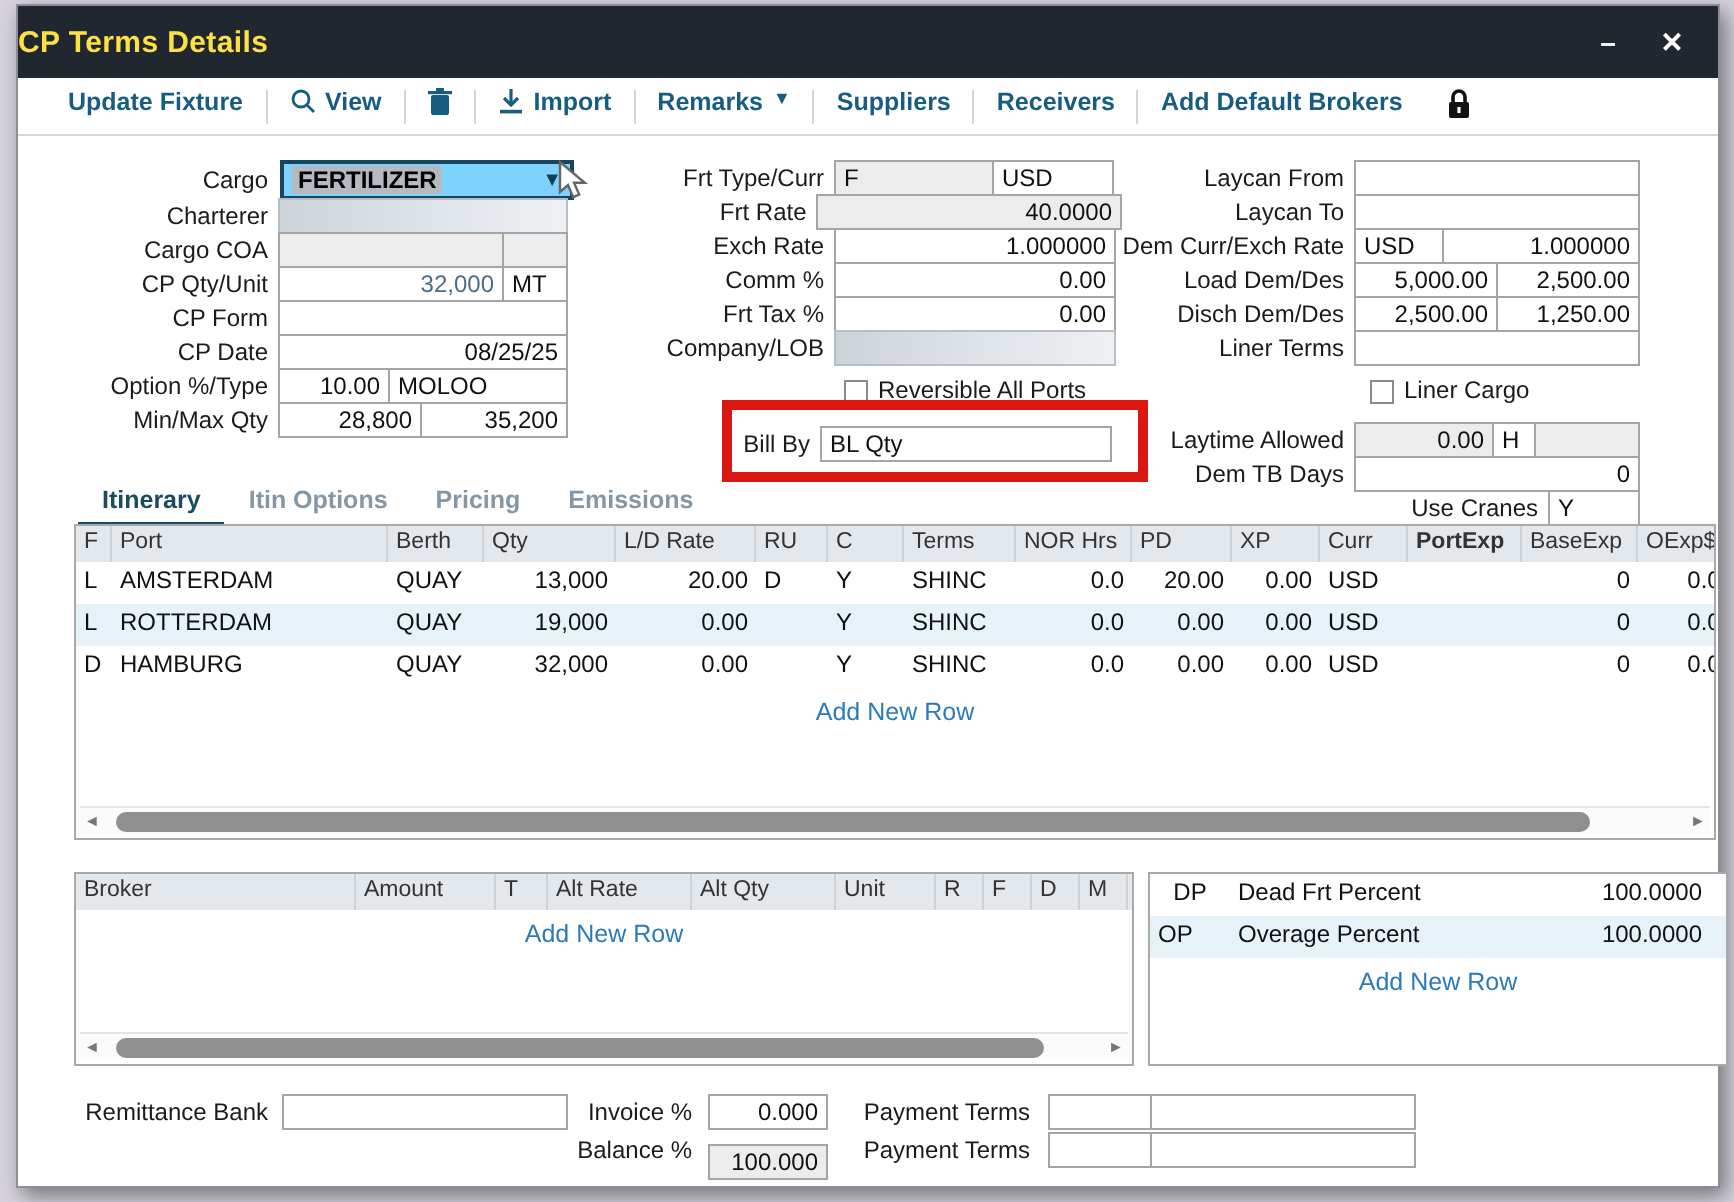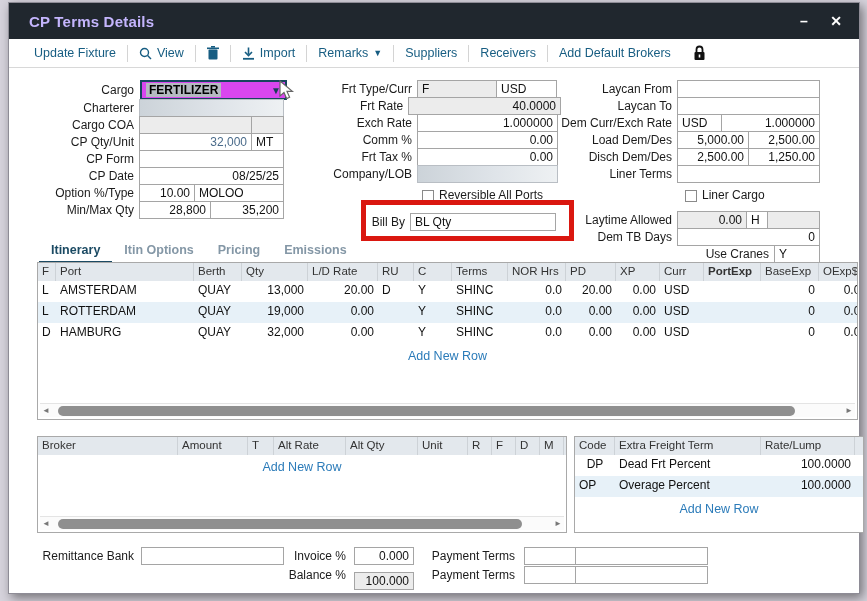--- a/index.html
+++ b/index.html
@@ -3,30 +3,30 @@
 <meta charset="utf-8">
 <style>
   * { margin:0; padding:0; box-sizing:border-box; }
   html,body { width:867px; height:601px; overflow:hidden;
     font-family:"Liberation Sans", sans-serif; background:#d6d3dc; }
   #dialog { position:absolute; left:8px; top:2px; width:852px; height:592px;
     background:#fff; border:1px solid #8e8c96; box-shadow:3px 4px 10px rgba(0,0,0,.45); }
   
   #titlebar { position:absolute; left:0; top:0; right:0; height:36px; background:#20272e;
     display:flex; align-items:center; }
-  #titlebar .t { color:#c4b5fd; font-size:15px; font-weight:bold; padding-left:20px; letter-spacing:.2px; }
+  #titlebar .t { color:#fde047; font-size:15px; font-weight:bold; letter-spacing:.2px; }
   .winbtn { position:absolute; top:0; width:30px; height:36px; color:#fff; display:flex;
     align-items:center; justify-content:center; font-size:14px; font-weight:bold; cursor:pointer; }
   #btn-min { right:40px; }
   #btn-close { right:8px; }
   
   #toolbar { position:absolute; left:0; top:36px; right:0; height:29px; background:#fff;
     border-bottom:1px solid #d8d8d8; display:flex; align-items:center; padding-left:14px; }
-  .tbitem { color:#175d82; font-size:12.5px; font-weight:normal; padding:0 11px; height:18px;
-    display:flex; align-items:center; gap:5px; cursor:pointer; white-space:nowrap; }
+  .tbitem { color:#175d82; font-size:12.5px; font-weight:bold; padding:0 11px; height:18px;
+    display:flex; gap:5px; cursor:pointer; white-space:nowrap; }
   .tbsep { width:1px; height:17px; background:#d4d4d4; }
   .caret { font-size:9px; color:#175d82; }
   
   .flabel { font-size:12px; color:#1b1b1b; text-align:right; padding-right:6px;
     white-space:nowrap; display:flex; align-items:center; justify-content:flex-end; }
   .frow { display:flex; margin-top:-1px; }
   .frow:first-child { margin-top:0; }
   .fcell { border:1px solid #a5a5a5; background:#fff; font-size:12px; color:#111;
     padding:0 4px; display:flex; align-items:center; height:18px; margin-left:-1px;
     white-space:nowrap; overflow:hidden; }
@@ -35,21 +35,21 @@
   .ro { background:#ececec; }
   .redact { background:linear-gradient(90deg,#ccd3d9 0%,#dfe4e9 55%,#eef1f3 100%); }
   .bluev { color:#4a6b8a; }
   #col-left { position:absolute; left:30px; top:77px; width:248px; }
   #col-left .flabel { width:101px; }
   #col-mid { position:absolute; left:300px; top:77px; width:252px; }
   #col-mid .flabel { width:109px; }
   #col-right { position:absolute; left:558px; top:77px; width:256px; }
   #col-right .flabel { width:111px; }
   .combo { border:2px solid #17455e; display:flex; align-items:center; width:147px;
-    height:20px; background:#d946ef; padding:0 4px; cursor:pointer; }
+    height:20px; background:#7dd3fc; padding:0 4px; cursor:pointer; }
   .combo .sel { font-size:12px; font-weight:bold; background:#b5bac1; padding:0 3px; }
   .combo .caret { margin-left:auto; font-size:10px; color:#163f57; }
   .cbrow { display:flex; align-items:flex-end; height:16px; gap:5px; font-size:12px; color:#1b1b1b; }
   .cb { width:12px; height:12px; border:1px solid #8a8a8a; background:#fff; }
   
   #tabs { position:absolute; left:30px; top:238px; display:flex; }
   .tab { font-size:12.5px; padding:2px 12px 4px 12px; color:#8497a6; font-weight:bold; cursor:pointer; }
   .tab.active { color:#1b4a63; border-bottom:3px solid #1b4a63; }
   
   .gridbox { position:absolute; background:#fff; border:1px solid #a9a9a9; overflow:hidden; }
@@ -381,25 +381,20 @@
       <div class="sarw">◄</div>
       <div class="strack">
           <div class="sthumb" style="left:6px; right:30px"></div>
         </div>
       <div class="sarw">►</div>
     </div>
   </div>
 
   <div class="gridbox" style="left:565px; top:433px; width:290px; height:97px">
     <div>
-        <div class="trow thead">
-          <div class="tcell" style="width: 40px;">Code</div>
-          <div class="tcell" style="width: 146px;">Extra Freight Term</div>
-          <div class="tcell" style="width: 94px;">Rate/Lump</div>
-        </div>
         <div class="trow">
           <div class="tcell" style="width: 40px; text-align: center;">DP</div>
           <div class="tcell" style="width: 146px;">Dead Frt Percent</div>
           <div class="tcell" style="width: 94px; text-align: right;">100.0000</div>
         </div>
         <div class="trow alt">
           <div class="tcell" style="width: 40px;">OP</div>
           <div class="tcell" style="width: 146px;">Overage Percent</div>
           <div class="tcell" style="width: 94px; text-align: right;">100.0000</div>
         </div>

